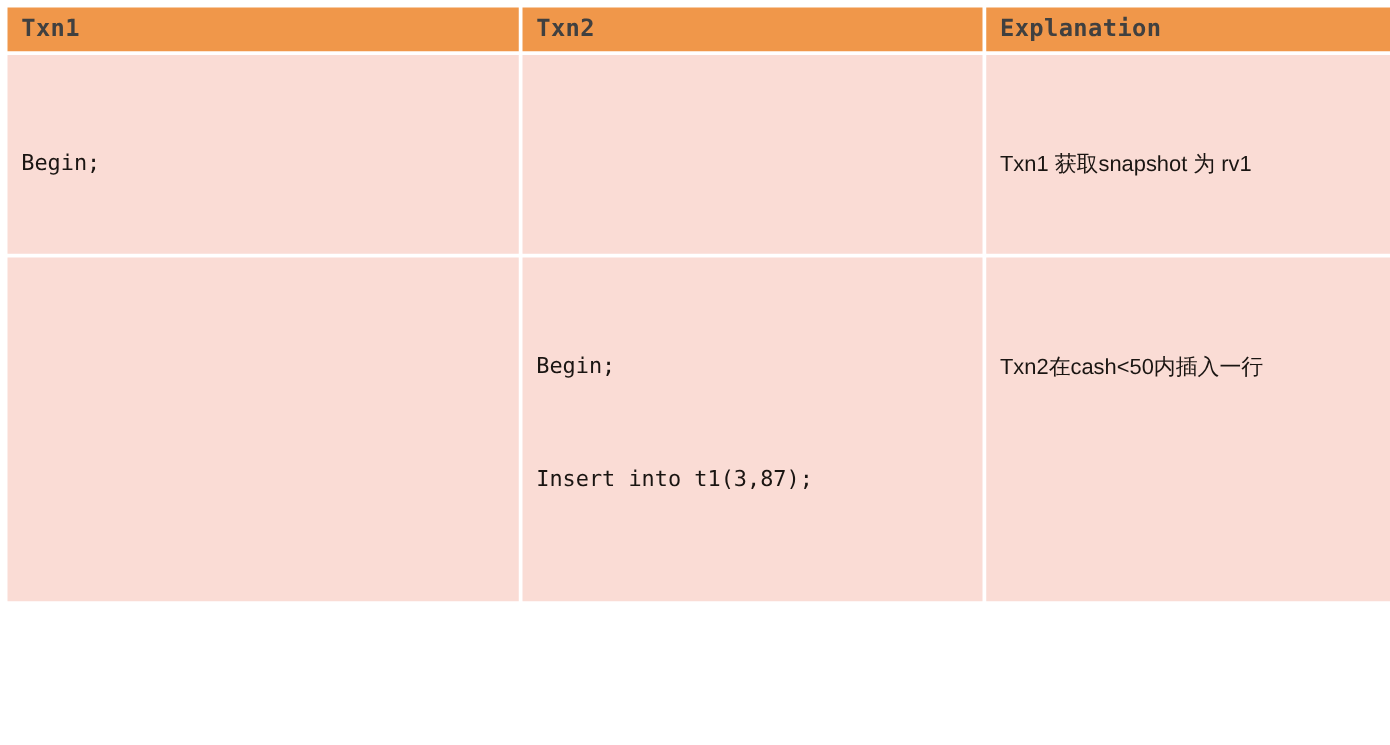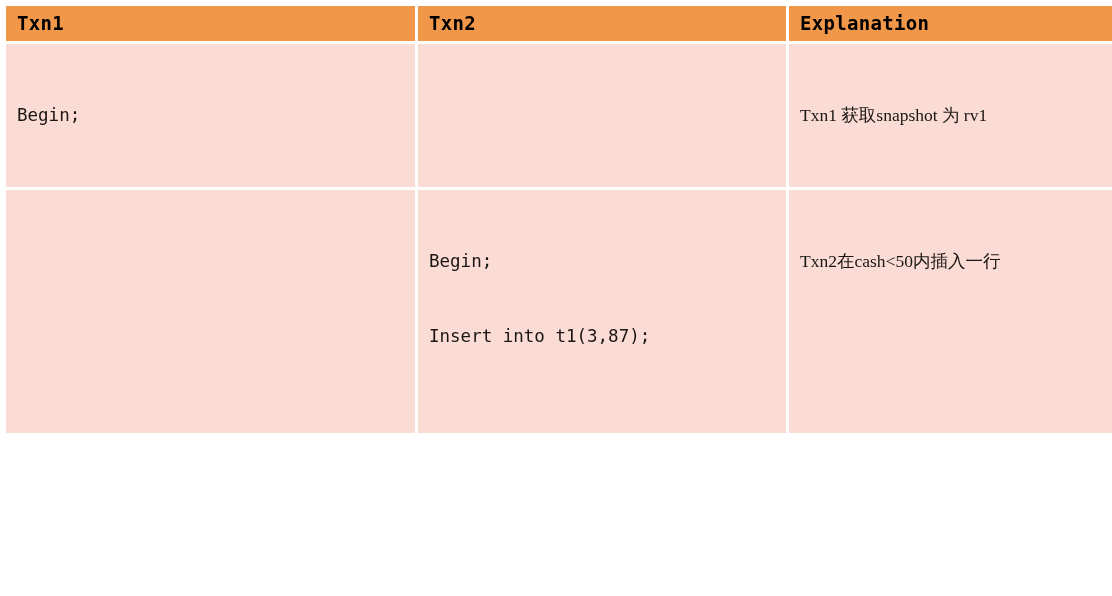--- a/index.html
+++ b/index.html
@@ -29,21 +29,21 @@
     table-layout: fixed;
     margin: 0;
   }
 
   col.c-txn1 { width: 409px; }
   col.c-txn2 { width: 368px; }
   col.c-expl { width: 323px; }
 
   thead th {
     background: #f0974a;
-    color: #000000;
+    color: #404040;
     font-family: "DejaVu Sans Mono", "Liberation Mono", monospace;
     font-weight: bold;
     font-size: 19px;
     text-align: left;
     padding: 6px 0 7px 11px;
     vertical-align: middle;
     letter-spacing: 0.3px;
     height: 25px;
     box-sizing: border-box;
   }
@@ -60,23 +60,23 @@
     overflow-wrap: break-word;
   }
 
   tbody tr.row-dark td { background: #fadcd5; }
   tbody tr.row-light td { background: #fbeeea; }
 
   tbody tr.r1 td { height: 73px; }
   tbody tr.r2 td { height: 95px; }
   tbody tr.r3 td { height: 95px; }
 
-  .cell-line { display: block; }
+  .cell-line { display: block; margin-top: 16px; }
   .cjk {
-    font-family: Liberation Serif, serif;
+    font-family: Liberation Sans, sans-serif;
   }
 </style>
 </head>
 <body>
 
 <div class="table-wrap">
   <table class="txn-table">
     <colgroup>
       <col class="c-txn1">
       <col class="c-txn2">

